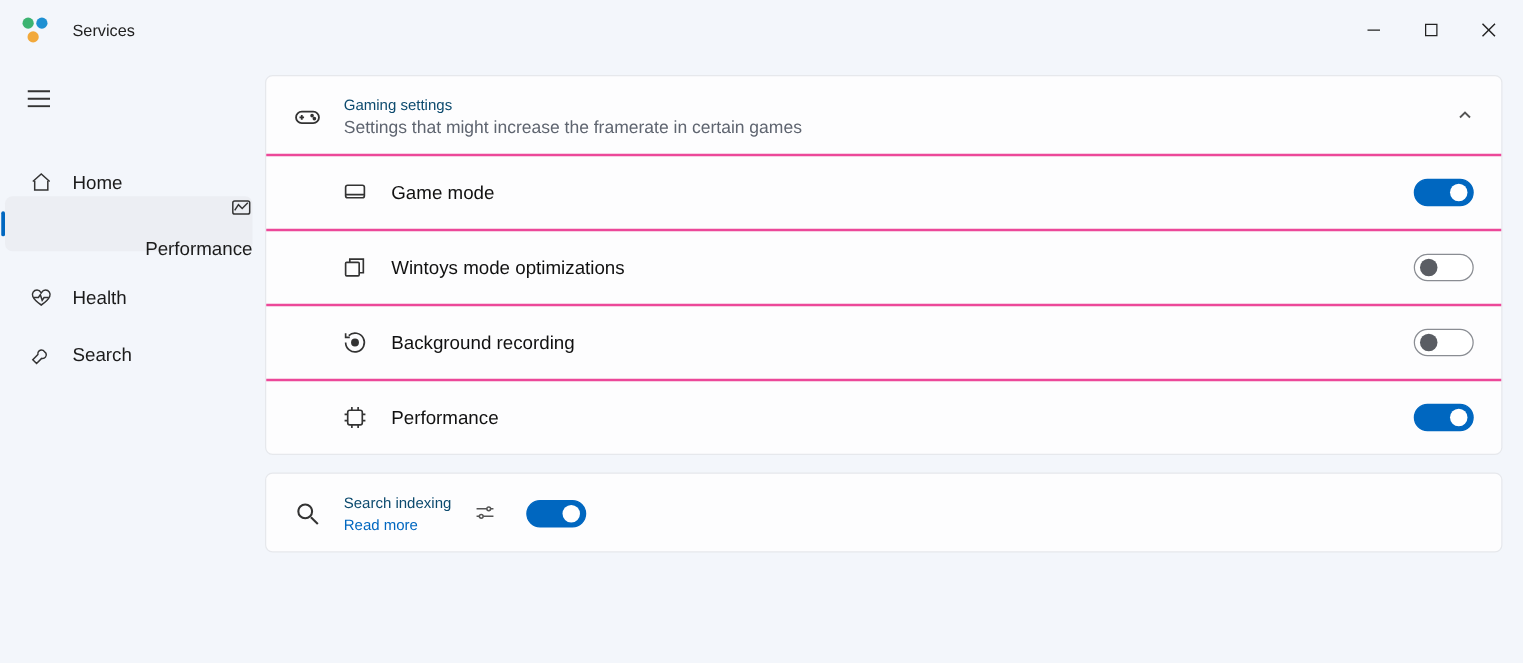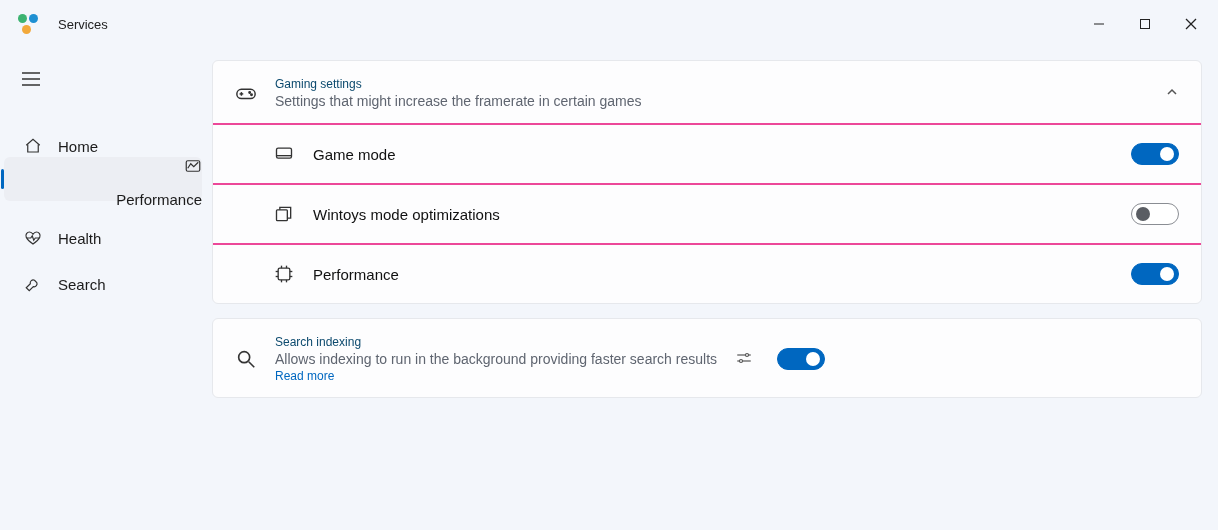--- a/index.html
+++ b/index.html
@@ -223,20 +223,34 @@
               <path d="M7 7V4h13v13h-4"></path>
             </svg>
         </span>
         <span class="row-label">Wintoys mode optimizations</span>
         <span class="row-spacer"></span>
         <div class="toggle">
             <span class="knob"></span>
           </div>
       </div>
 
+      <div class="row">
+        <span class="row-ico">
+          <svg viewBox="0 0 24 24" fill="none" stroke="currentColor" stroke-width="1.6">
+              <path d="M3 12a9 9 0 1 0 3-6.7"></path>
+              <polyline points="3,3 3,7 7,7"></polyline>
+              <circle cx="12" cy="12" r="3" fill="currentColor"></circle>
+            </svg>
+        </span>
+        <span class="row-label">Background recording</span>
+        <span class="row-spacer"></span>
+        <div class="toggle">
+            <span class="knob"></span>
+          </div>
+      </div>
 
       <div class="row">
         <span class="row-ico">
           <svg viewBox="0 0 24 24" fill="none" stroke="currentColor" stroke-width="1.6">
               <rect x="5" y="5" width="14" height="14" rx="2"></rect>
               <line x1="9" y1="2" x2="9" y2="5"></line>
               <line x1="15" y1="2" x2="15" y2="5"></line>
               <line x1="9" y1="19" x2="9" y2="22"></line>
               <line x1="15" y1="19" x2="15" y2="22"></line>
               <line x1="2" y1="9" x2="5" y2="9"></line>
@@ -256,21 +270,20 @@
     <div class="card">
       <div class="section-head">
         <span class="section-ico">
           <svg viewBox="0 0 24 24" fill="none" stroke="currentColor" stroke-width="1.8">
               <circle cx="10" cy="10" r="6"></circle>
               <line x1="15" y1="15" x2="21" y2="21"></line>
             </svg>
         </span>
         <div class="section-text">
           <h3>Search indexing</h3>
-          <p>Allows indexing to run in the background providing faster search results</p>
           <a class="link-small">Read more</a>
         </div>
         <span class="adjust-ico">
           <svg viewBox="0 0 24 24" fill="none" stroke="currentColor" stroke-width="1.6">
               <line x1="3" y1="8" x2="21" y2="8"></line>
               <circle cx="16" cy="8" r="2" fill="#fff"></circle>
               <line x1="3" y1="16" x2="21" y2="16"></line>
               <circle cx="8" cy="16" r="2" fill="#fff"></circle>
             </svg>
         </span>

